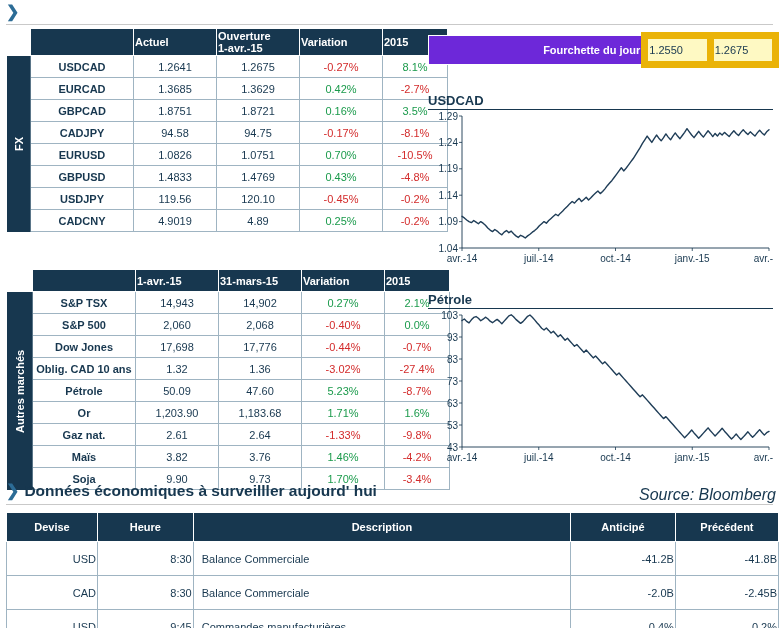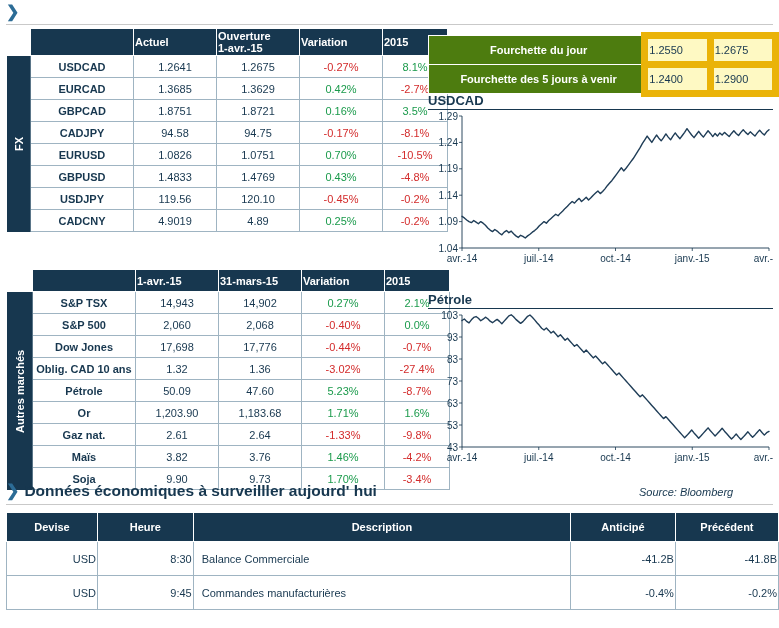--- a/index.html
+++ b/index.html
@@ -50,37 +50,37 @@
   .fx-name{width:100px;}
   .fx-col{width:80px;}
 
   
   #other-block{position:absolute;left:6px;top:269px;}
   #other-block td,#other-block th{height:19px;}
 
   
   #range-block{position:absolute;left:428px;top:32px;}
   .range-lbl{
-    background:#4d7c0f;color:#ffffff;font-weight:bold;text-align:center;
+    background:#6d28d9;color:#ffffff;font-weight:bold;text-align:right;
     padding-left:8px;border:1px solid #ffffff;width:214px;height:20px;
   }
   .range-val{
     border:7px solid #eab308;text-align:left;width:58px;height:20px;background:#fef9c3;
   }
 
   
   .chart-title{
     font-size:13px;font-weight:bold;color:#17374f;margin-bottom:1px;
   }
   .chart-underline{height:1px;background:#17374f;}
   #chart1{position:absolute;left:428px;top:93px;width:345px;}
   #chart2{position:absolute;left:428px;top:292px;width:345px;}
   .chart-area{position:relative;width:345px;height:158px;}
   .source{
-    position:absolute;left:639px;top:486px;font-style:italic;font-size:11px;color:#17374f;
+    position:absolute;left:639px;top:486px;font-style:italic;font-size:16px;color:#17374f;
   }
 
   
   #eco-title{position:absolute;left:6px;top:482px;}
   #eco-rule{position:absolute;left:6px;top:504px;width:767px;}
   #eco-table{position:absolute;left:6px;top:512px;}
   #eco-table th{height:26px;background:#17374f;color:#fff;font-weight:bold;border:1px solid #fff;}
   #eco-table td{height:31px;border:1px solid #9fb4c2;background:#fff;}
   .eco-c{text-align:right;}
   .eco-l{text-align:left;padding-left:8px;}
@@ -251,25 +251,20 @@
   </table>
 </div>
 
 <div id="range-block">
   <table>
     <tbody>
         <tr>
       <td class="range-lbl">Fourchette du jour</td>
       <td class="range-val">1.2550</td>
       <td class="range-val">1.2675</td>
-    </tr>
-    <tr>
-      <td class="range-lbl">Fourchette des 5 jours à venir</td>
-      <td class="range-val">1.2400</td>
-      <td class="range-val">1.2900</td>
     </tr>
   </tbody>
     </table>
 </div>
 
 <div id="chart1">
   <div class="chart-title">USDCAD</div>
   <div class="chart-underline"></div>
   <div class="chart-area">
     <svg id="svg-chart-0" width="345" height="158">
@@ -358,20 +353,27 @@
   </thead>
   <tbody>
     <tr>
       <td class="eco-c">USD</td>
       <td class="eco-c">8:30</td>
       <td class="eco-l">Balance Commerciale</td>
       <td class="eco-c">-41.2B</td>
       <td class="eco-c">-41.8B</td>
     </tr>
     <tr>
+      <td class="eco-c">CAD</td>
+      <td class="eco-c">8:30</td>
+      <td class="eco-l">Balance Commerciale</td>
+      <td class="eco-c">-2.0B</td>
+      <td class="eco-c">-2.45B</td>
+    </tr>
+    <tr>
       <td class="eco-c">USD</td>
       <td class="eco-c">9:45</td>
       <td class="eco-l">Commandes manufacturières</td>
       <td class="eco-c">-0.4%</td>
       <td class="eco-c">-0.2%</td>
     </tr>
   </tbody>
 </table>
 
 </body></html>

